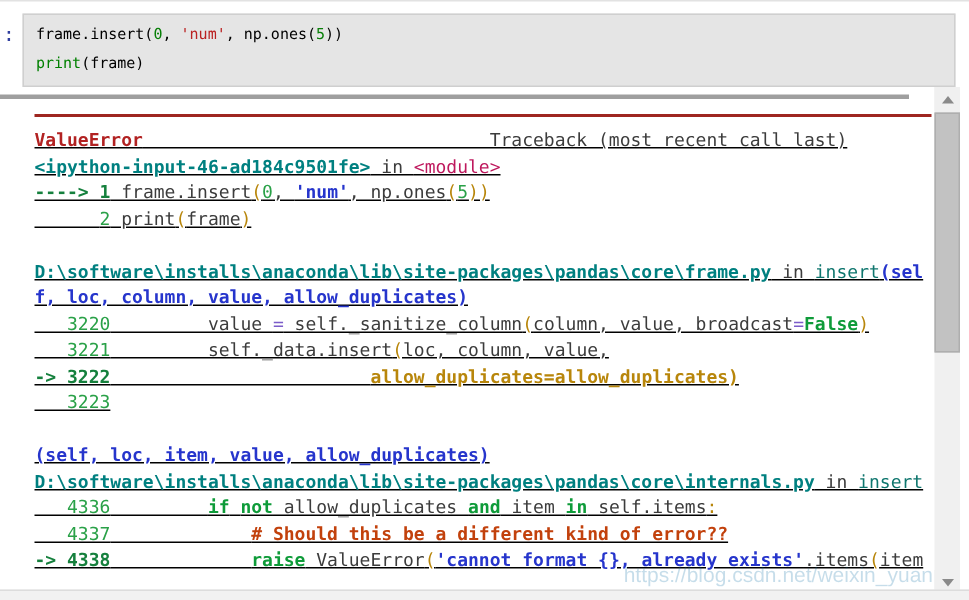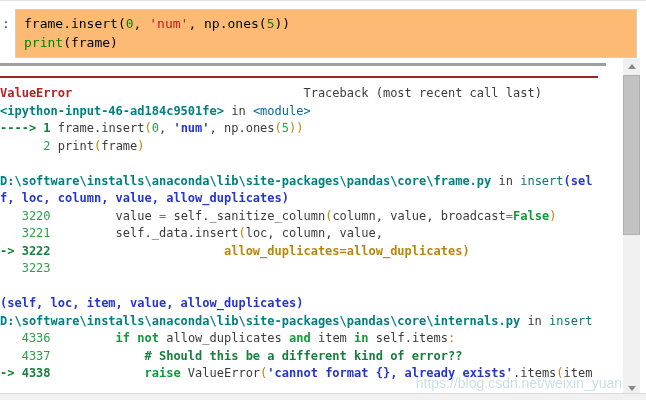--- a/index.html
+++ b/index.html
@@ -8,45 +8,45 @@
     border-top:1px solid #e2e2e2;position:relative;
     font-family:"DejaVu Sans Mono","Liberation Mono",monospace;
   }
   
   .top-row{display:flex;align-items:flex-start;padding:8px 0 0 0;}
   .prompt{
     width:13px;flex:none;color:#303f9f;font-size:13px;line-height:19px;
     text-align:left;padding-top:5px;padding-left:2px;
   }
   .input-cell{
-    width:606px;flex:none;background:#fdba74;border:1px solid #cfcfcf;
-    padding:4px 6px 5px 8px;font-size:13px;line-height:19px;cursor:text;
+    width:606px;flex:none;background:#e5e5e5;border:1px solid #cfcfcf;
+    padding:4px 6px 5px 8px;font-size:10px;line-height:19px;cursor:text;
   }
   .input-cell .line{white-space:pre;min-height:19px;}
   
   .cell-divider{margin-top:5px;height:3px;width:606px;background:#9f9f9f;}
   
-  .output{margin:10px 0 0 0;width:600px;font-size:12px;line-height:17.5px;}
+  .output{margin:10px 0 0 23px;width:600px;font-size:12px;line-height:17.5px;text-decoration:underline;}
   .tb-hr{border:none;border-top:2px solid #9e2620;margin:0 0 7px 0;width:598px;}
   .output .line{white-space:pre;min-height:17.5px;}
   
   .tk-d{color:#3c3c3c;}
   .tk-path{color:#008080;font-weight:bold;}
   .tk-fn{color:#0f766e;}
-  .tk-mod{color:#0369a1;}
+  .tk-mod{color:#be185d;}
   .tk-err{color:#b22222;font-weight:bold;}
   .tk-ln{color:#2aa148;}
   .tk-lnc{color:#15803d;font-weight:bold;}
   .tk-kw{color:#0e9b39;font-weight:bold;}
   .tk-str{color:#2635cc;font-weight:bold;}
   .tk-num{color:#2aa148;}
   .tk-tan{color:#b8860b;}
   .tk-tanb{color:#b8860b;font-weight:bold;}
   .tk-op{color:#7b5cc9;}
-  .tk-com{color:#15803d;font-weight:bold;}
+  .tk-com{color:#c2410c;font-weight:bold;}
   
   .tk-id{color:#000000;}
   .tk-inkw{color:#008000;}
   .tk-instr{color:#ba2121;}
   .tk-innum{color:#087f08;}
   
   .v-scrollbar{
     position:absolute;left:623px;top:57px;width:17px;height:338px;
     background:#f0f0f0;
   }

